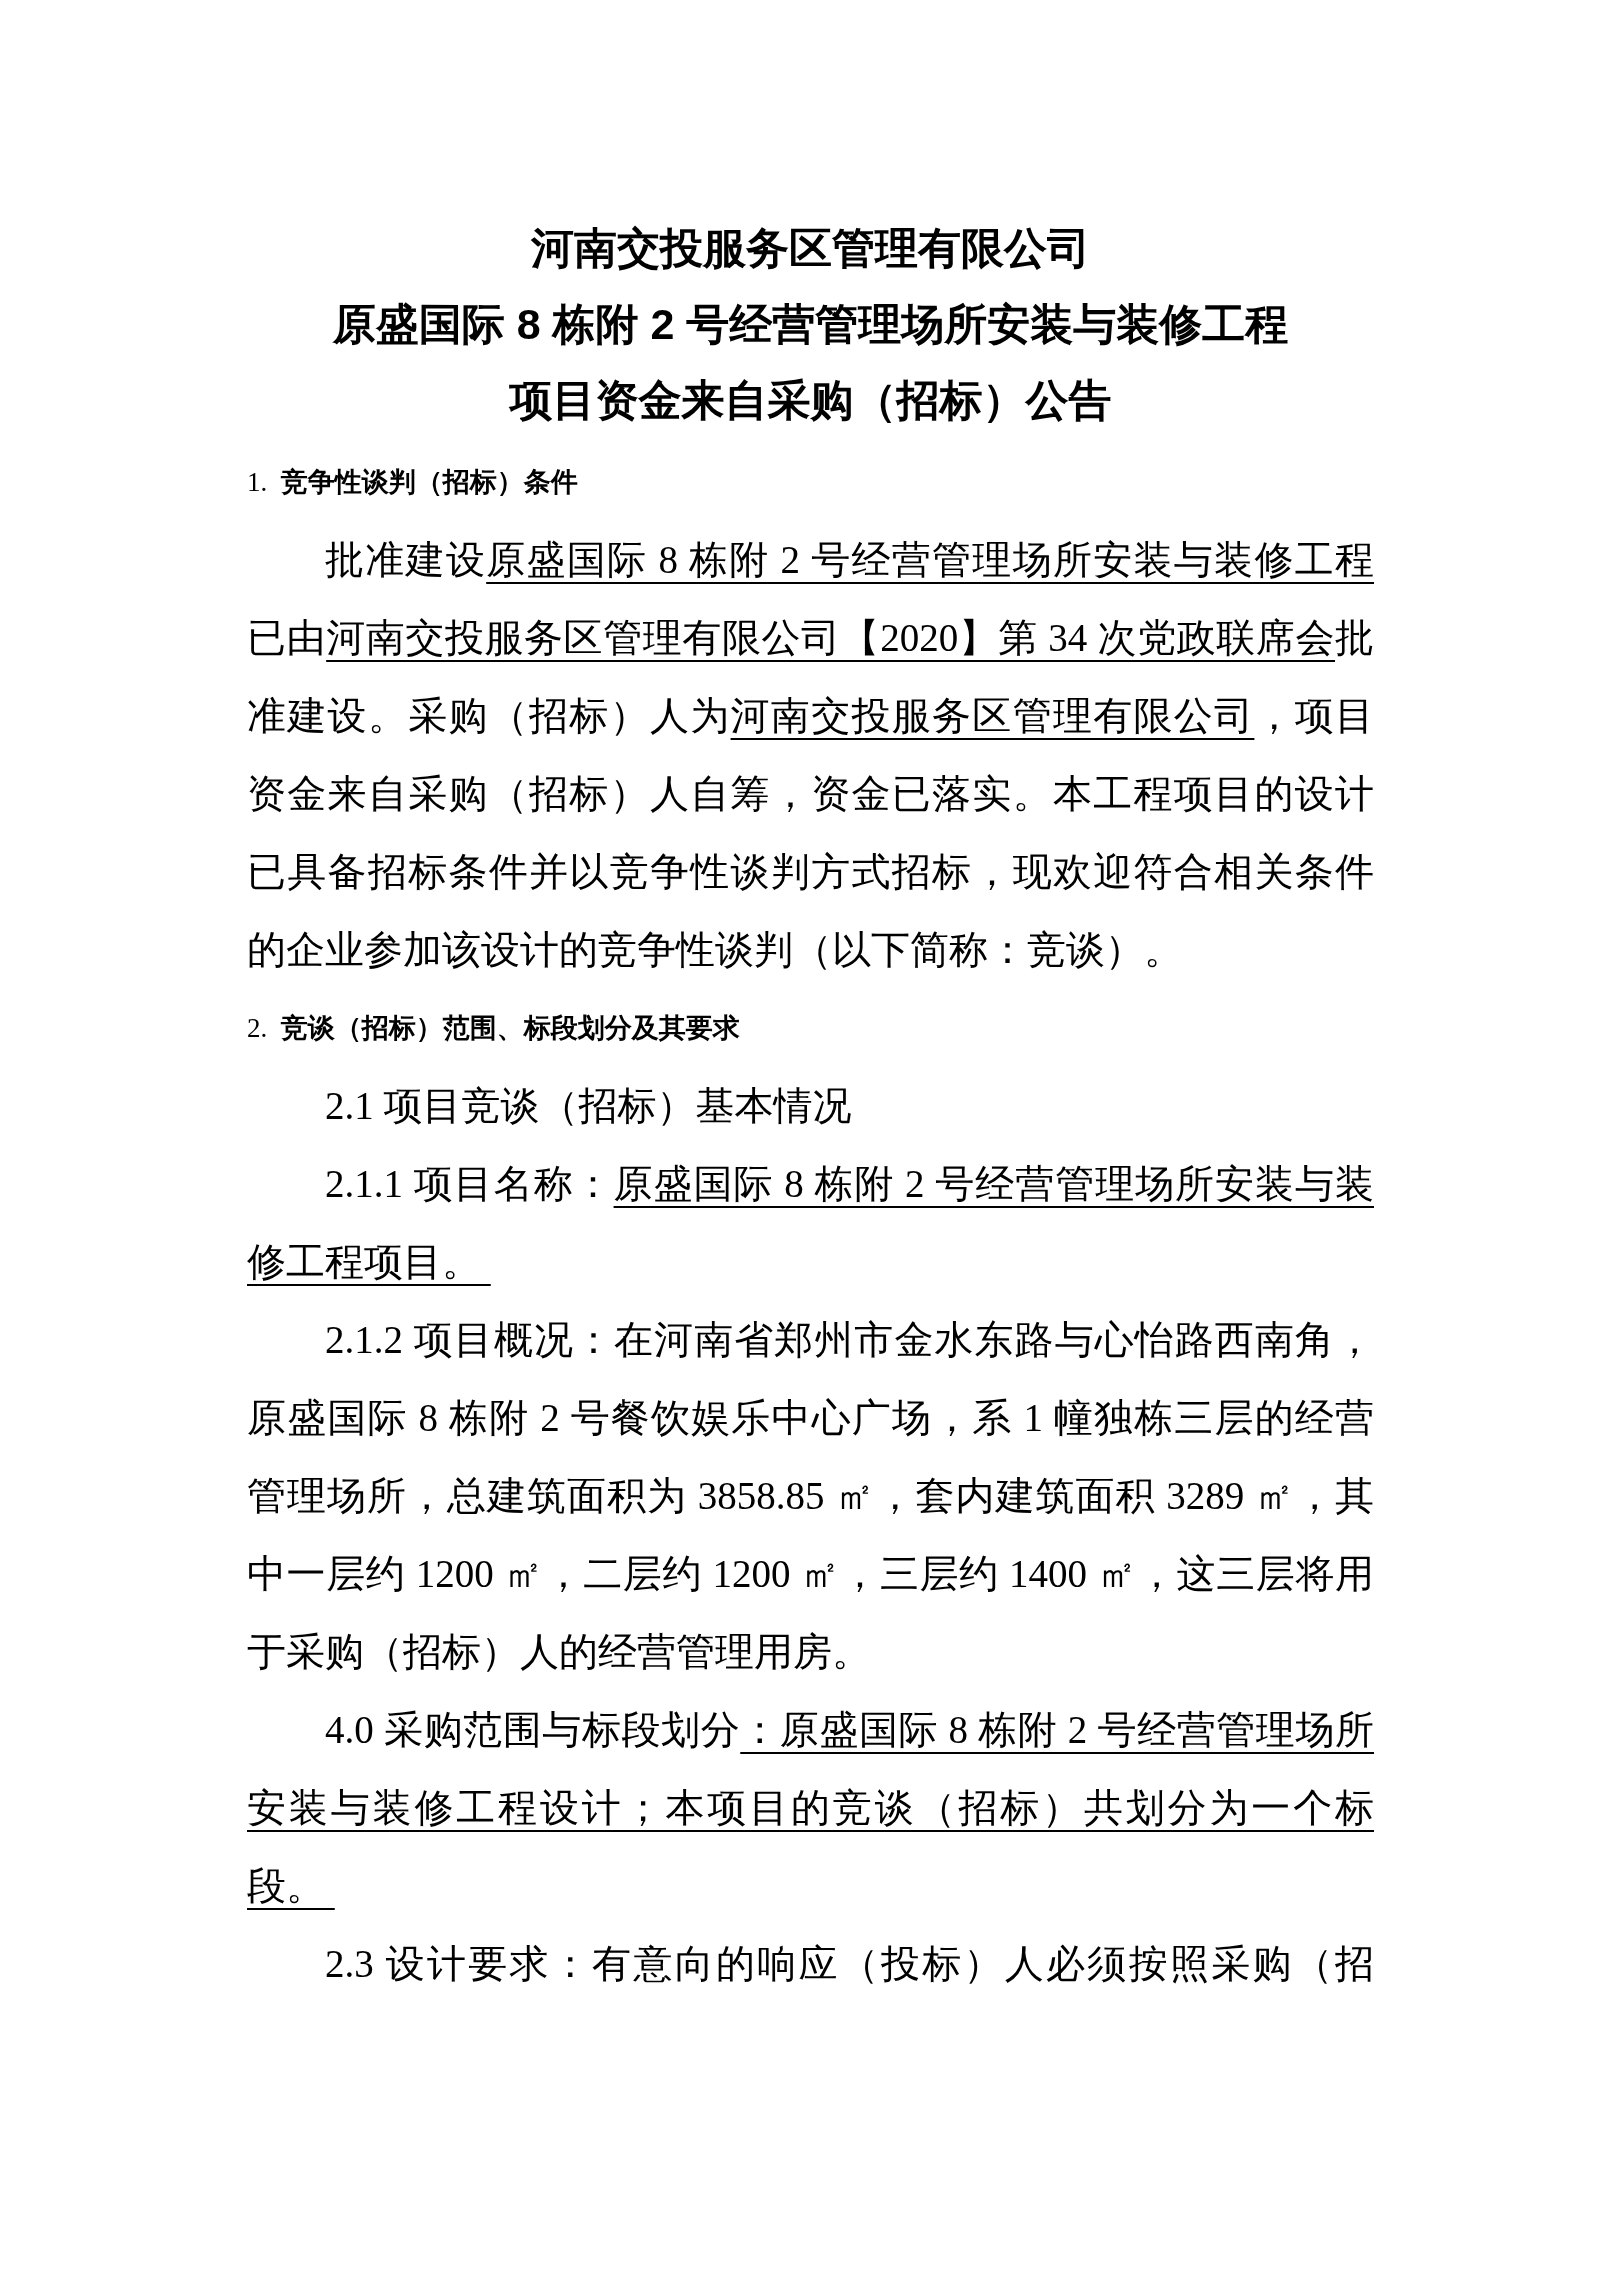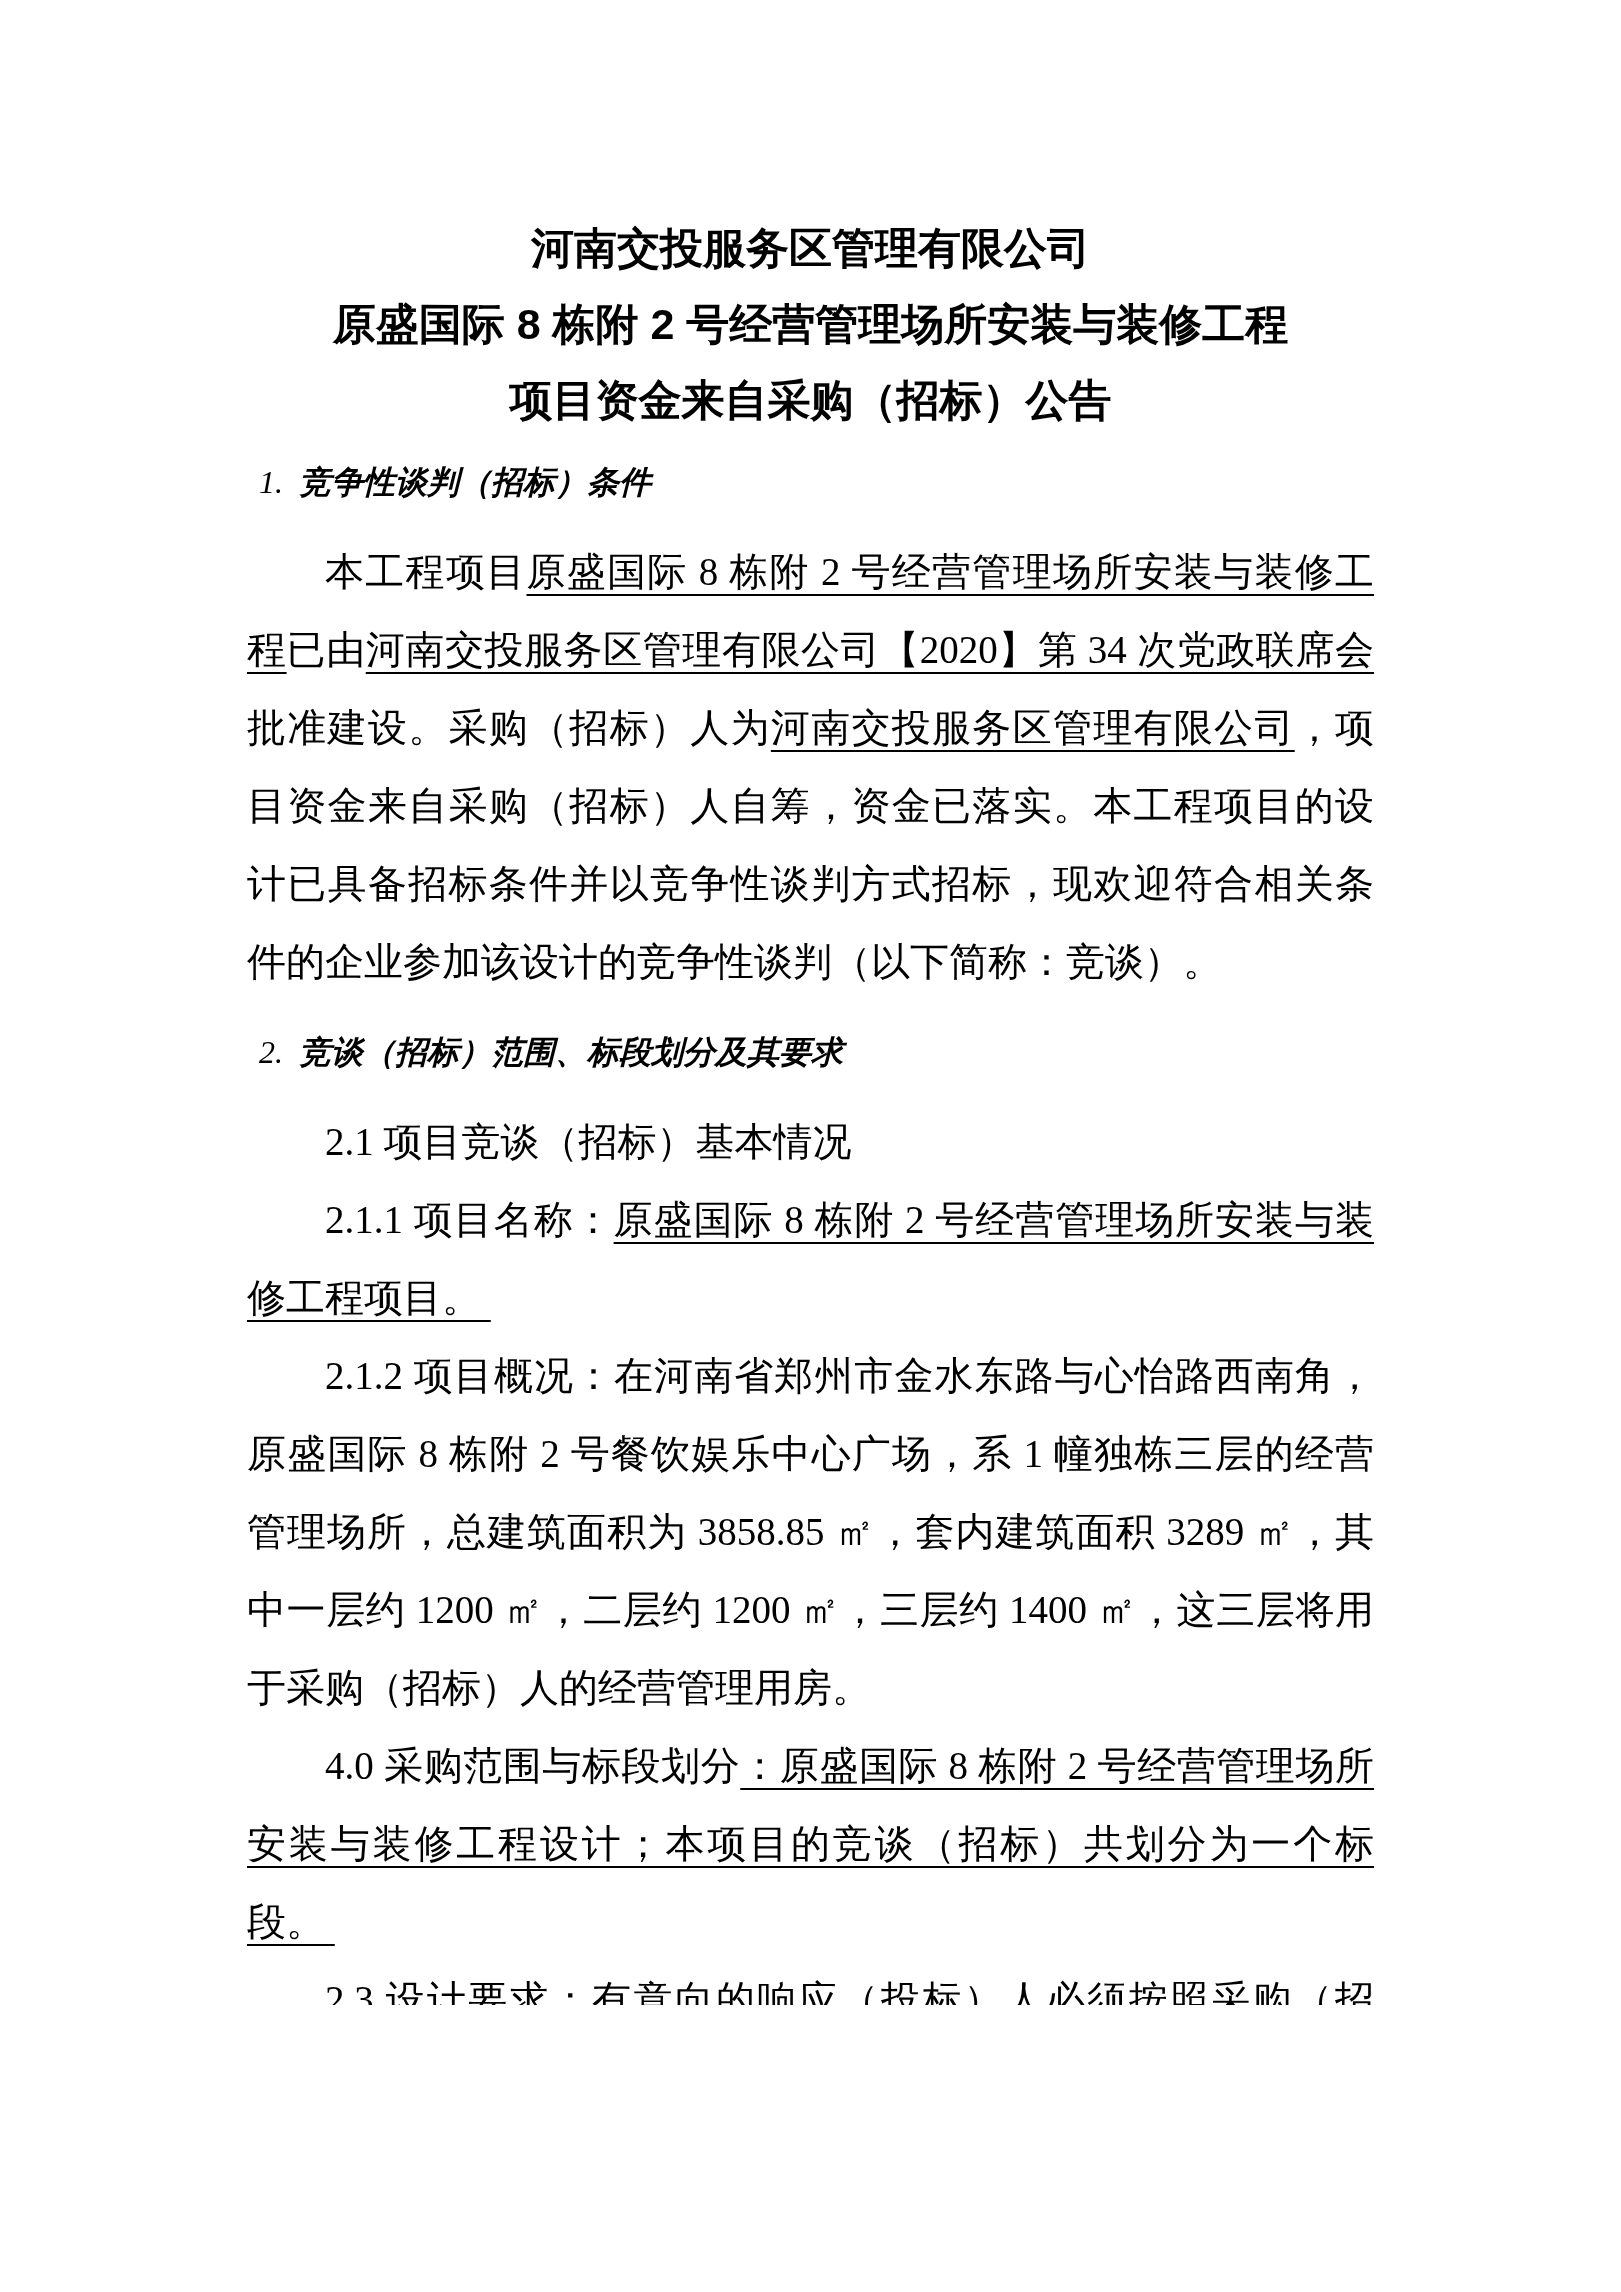--- a/index.html
+++ b/index.html
@@ -23,25 +23,24 @@
   .title-block { padding-top: 210px; }
   .title-line {
     height: 76px; line-height: 76px;
     text-align: center;
     font-weight: bold;
     font-size: 43px;
     font-family: "Liberation Sans", "DejaVu Sans", sans-serif;
     white-space: nowrap;
   }
   .h {
-    margin: 12px;
-    font-size: 32px; line-height: 78px;
+    margin: 0;
+    font-size: 27px; line-height: 78px;
     font-weight: bold;
     font-family: "Liberation Sans", "DejaVu Sans", sans-serif;
-    font-style: italic;
   }
   .h.first { margin-top: 4.9px; }
   .h .num {
     font-family: "Liberation Serif", "DejaVu Serif", serif;
     font-weight: normal;
   }
   .para {
     margin: 0;
     font-size: 39px; line-height: 78px;
     text-align: justify;
@@ -69,21 +68,21 @@
 <div class="page">
   <div class="content">
 
     <div class="title-block">
       <div class="title-line">河南交投服务区管理有限公司</div>
       <div class="title-line">原盛国际 8 栋附 2 号经营管理场所安装与装修工程</div>
       <div class="title-line">项目资金来自采购（招标）公告</div>
     </div>
 
     <p class="h first"><span class="num">1.&nbsp;&nbsp;</span><span class="b">竞争性谈判（招标）条件</span></p>
-    <p class="para"><span>本工程项目</span><span class="u">原盛国际 8 栋附 2 号经营管理场所安装与装修工程</span><span>已由</span><span class="u">河南交投服务区管理有限公司【2020】第 34 次党政联席会</span><span>批准建设。采购（招标）人为</span><span class="u">河南交投服务区管理有限公司</span><span>，项目资金来自采购（招标）人自筹，资金已落实。本工程项目的设计已具备招标条件并以竞争性谈判方式招标，现欢迎符合相关条件的企业参加该设计的竞争性谈判（以下简称：竞谈）。</span></p>
+    <p class="para"><span>批准建设</span><span class="u">原盛国际 8 栋附 2 号经营管理场所安装与装修工程</span><span>已由</span><span class="u">河南交投服务区管理有限公司【2020】第 34 次党政联席会</span><span>批准建设。采购（招标）人为</span><span class="u">河南交投服务区管理有限公司</span><span>，项目资金来自采购（招标）人自筹，资金已落实。本工程项目的设计已具备招标条件并以竞争性谈判方式招标，现欢迎符合相关条件的企业参加该设计的竞争性谈判（以下简称：竞谈）。</span></p>
 
     <p class="h"><span class="num">2.&nbsp;&nbsp;</span><span class="b">竞谈（招标）范围、标段划分及其要求</span></p>
     <p class="para"><span>2.1 项目竞谈（招标）基本情况</span></p>
     <p class="para"><span>2.1.1 项目名称：</span><span class="u">原盛国际 8 栋附 2 号经营管理场所安装与装修工程项目。&nbsp;</span></p>
     <p class="para"><span>2.1.2 项目概况：在河南省郑州市金水东路与心怡路西南角，原盛国际 8 栋附 2 号餐饮娱乐中心广场，系 1 幢独栋三层的经营管理场所，总建筑面积为 3858.85 ㎡，套内建筑面积 3289 ㎡，其中一层约 1200 ㎡，二层约 1200 ㎡，三层约 1400 ㎡，这三层将用于采购（招标）人的经营管理用房。</span></p>
     <p class="para"><span>4.0 采购范围与标段划分</span><span class="u">：原盛国际 8 栋附 2 号经营管理场所安装与装修工程设计；本项目的竞谈（招标）共划分为一个标段。&nbsp;</span></p>
     <p class="para"><span>2.3 设计要求：有意向的响应（投标）人必须按照采购（招标）</span></p>
 
   </div>
 

